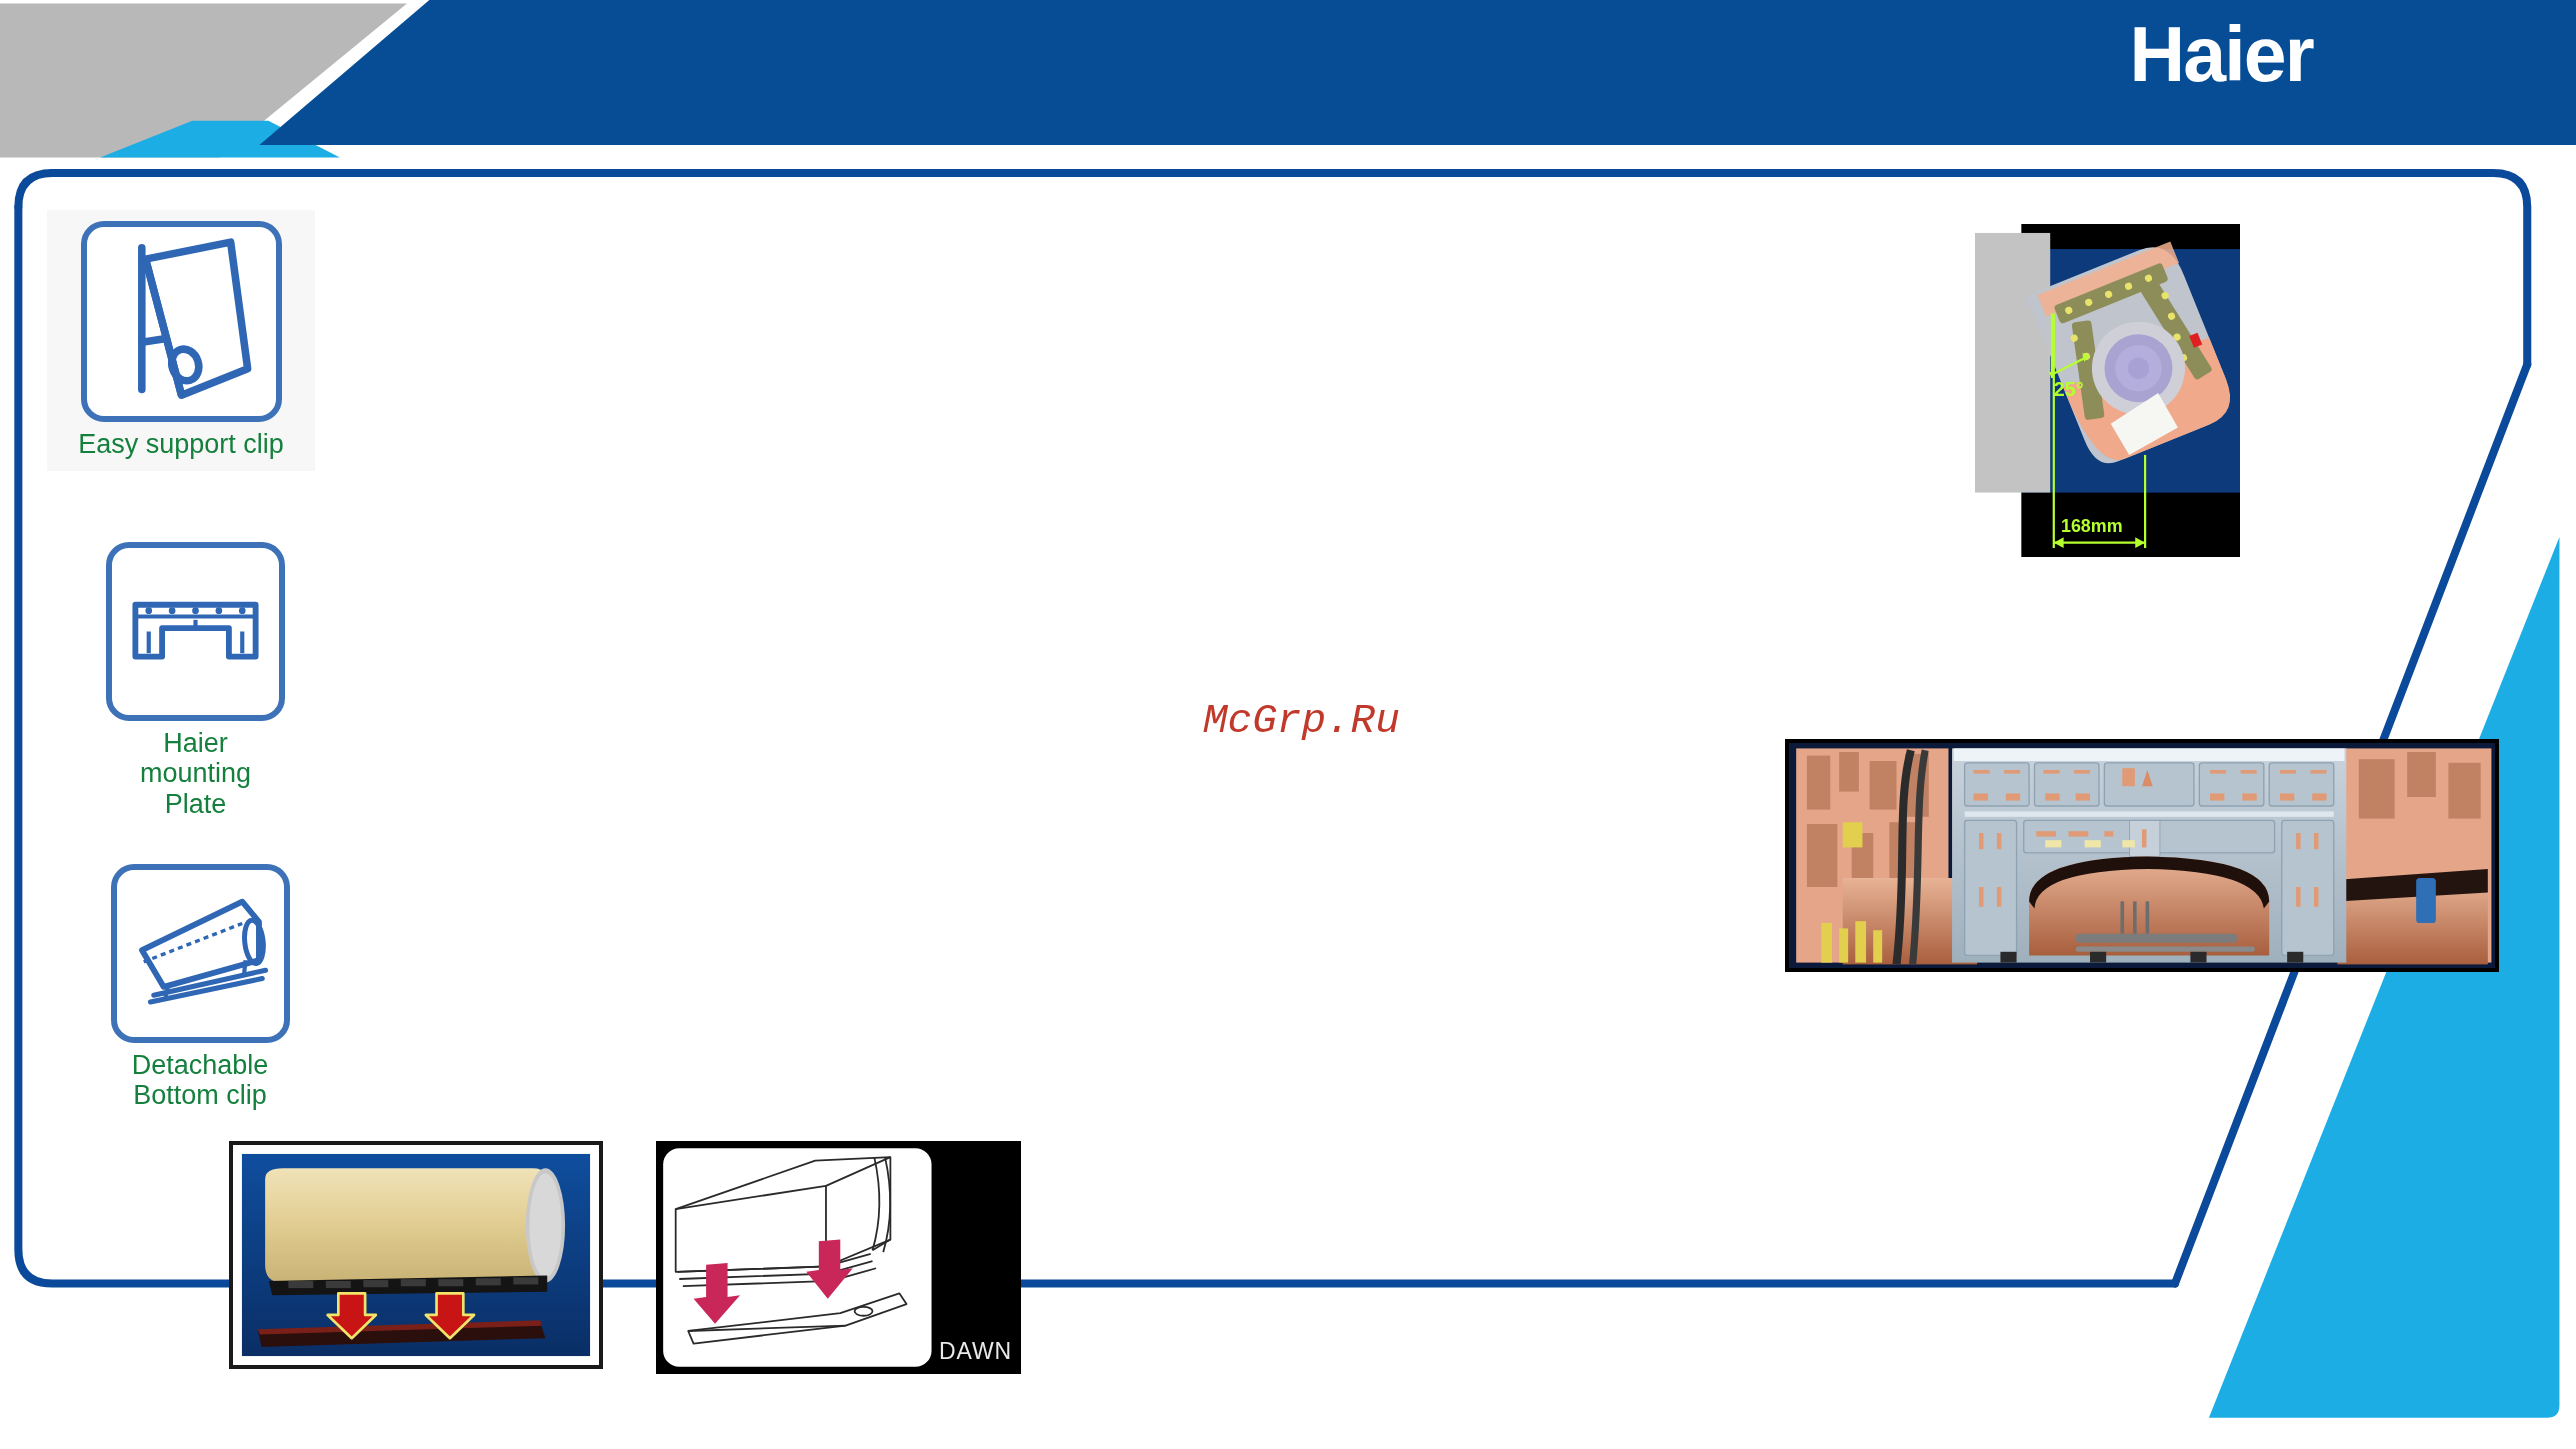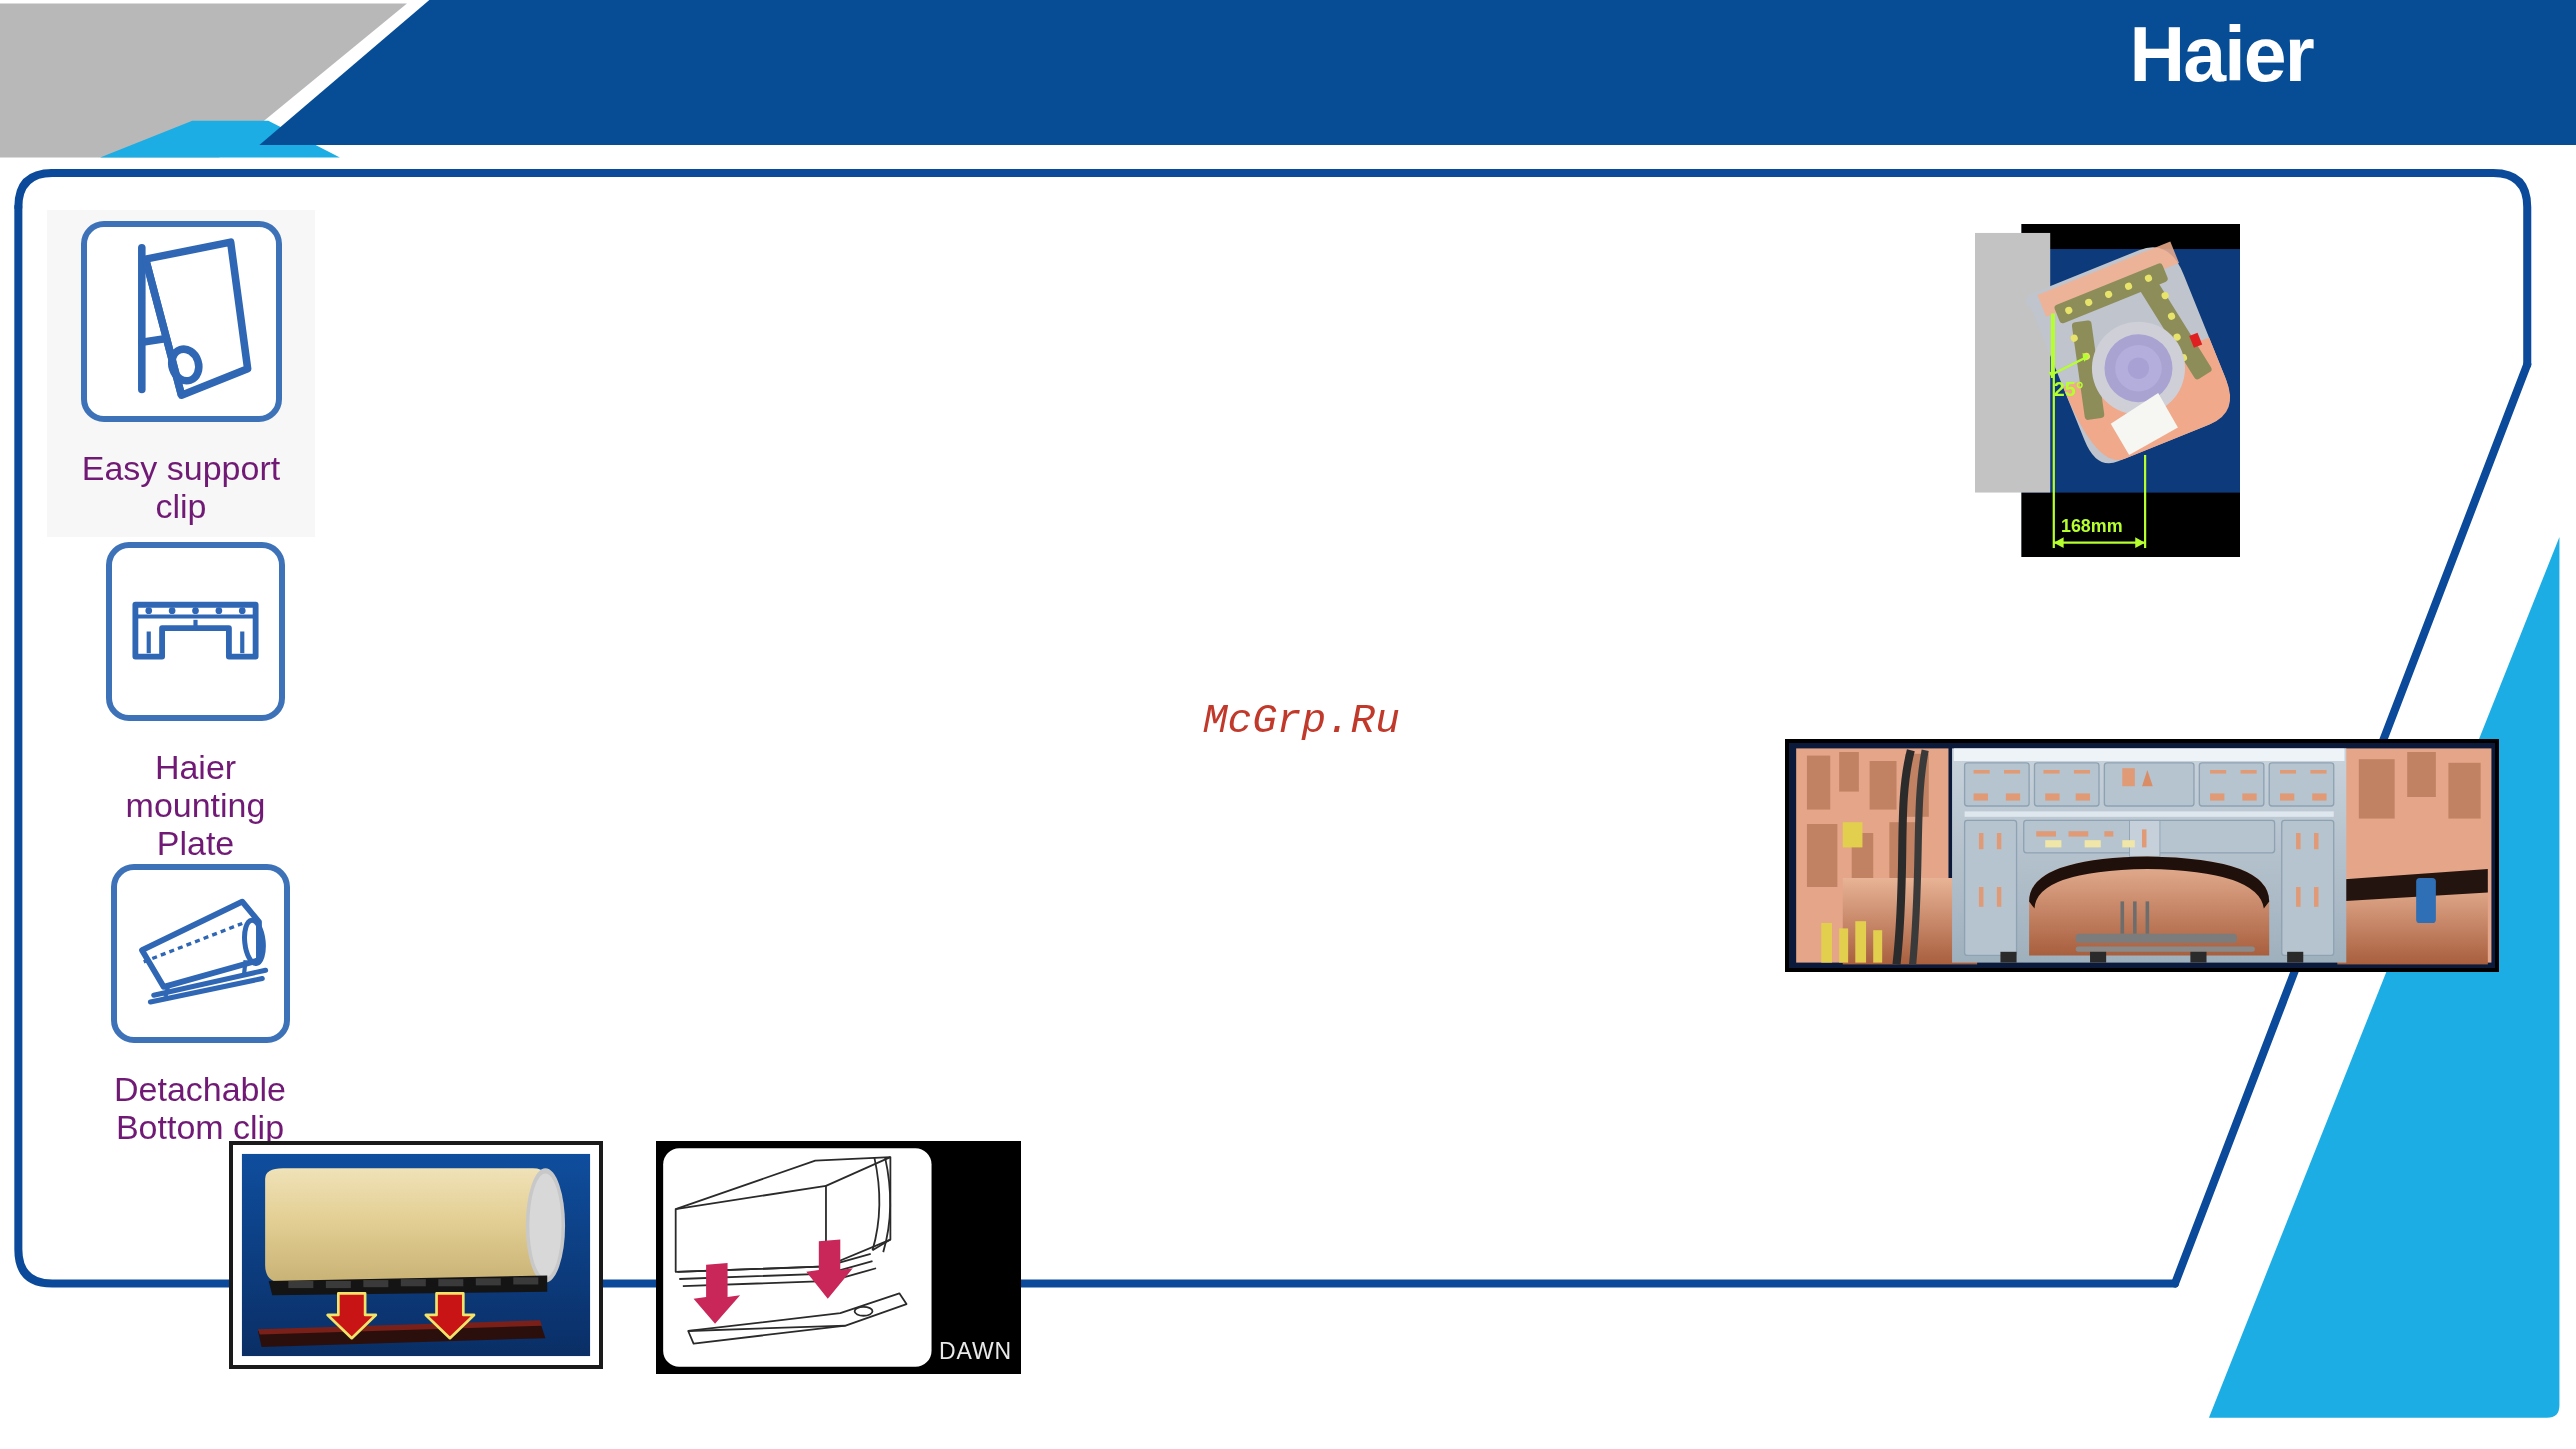--- a/index.html
+++ b/index.html
@@ -37,23 +37,23 @@
   }
   .feature .box {
     width:201px; height:201px;
     border:6.3px solid #3d72b8;
     border-radius:23px;
     background:#ffffff;
     margin:0 auto;
     position:relative;
   }
   .feature .cap {
-    margin-top:27px;
-    font-size:34px;
-    color:#701a75;
+    margin-top:7px;
+    font-size:27px;
+    color:#15803d;
     line-height:1.12;
     font-weight:500;
     white-space:pre-line;
   }
   #feat-0 { left:47px;  top:210px;  width:268px; padding:10.7px 7.2px 12.5px; }
   #feat-1 { left:106px; top:535px;  width:179px; padding:7.2px 0 9px; background:transparent; }
   #feat-2 { left:106px; top:857px;  width:188px; padding:7.2px 0 9px; background:transparent; }
   #feat-1 .box, #feat-2 .box { width:179px; height:179px; }
   #feat-0 .box { width:201px; height:201px; }
 

